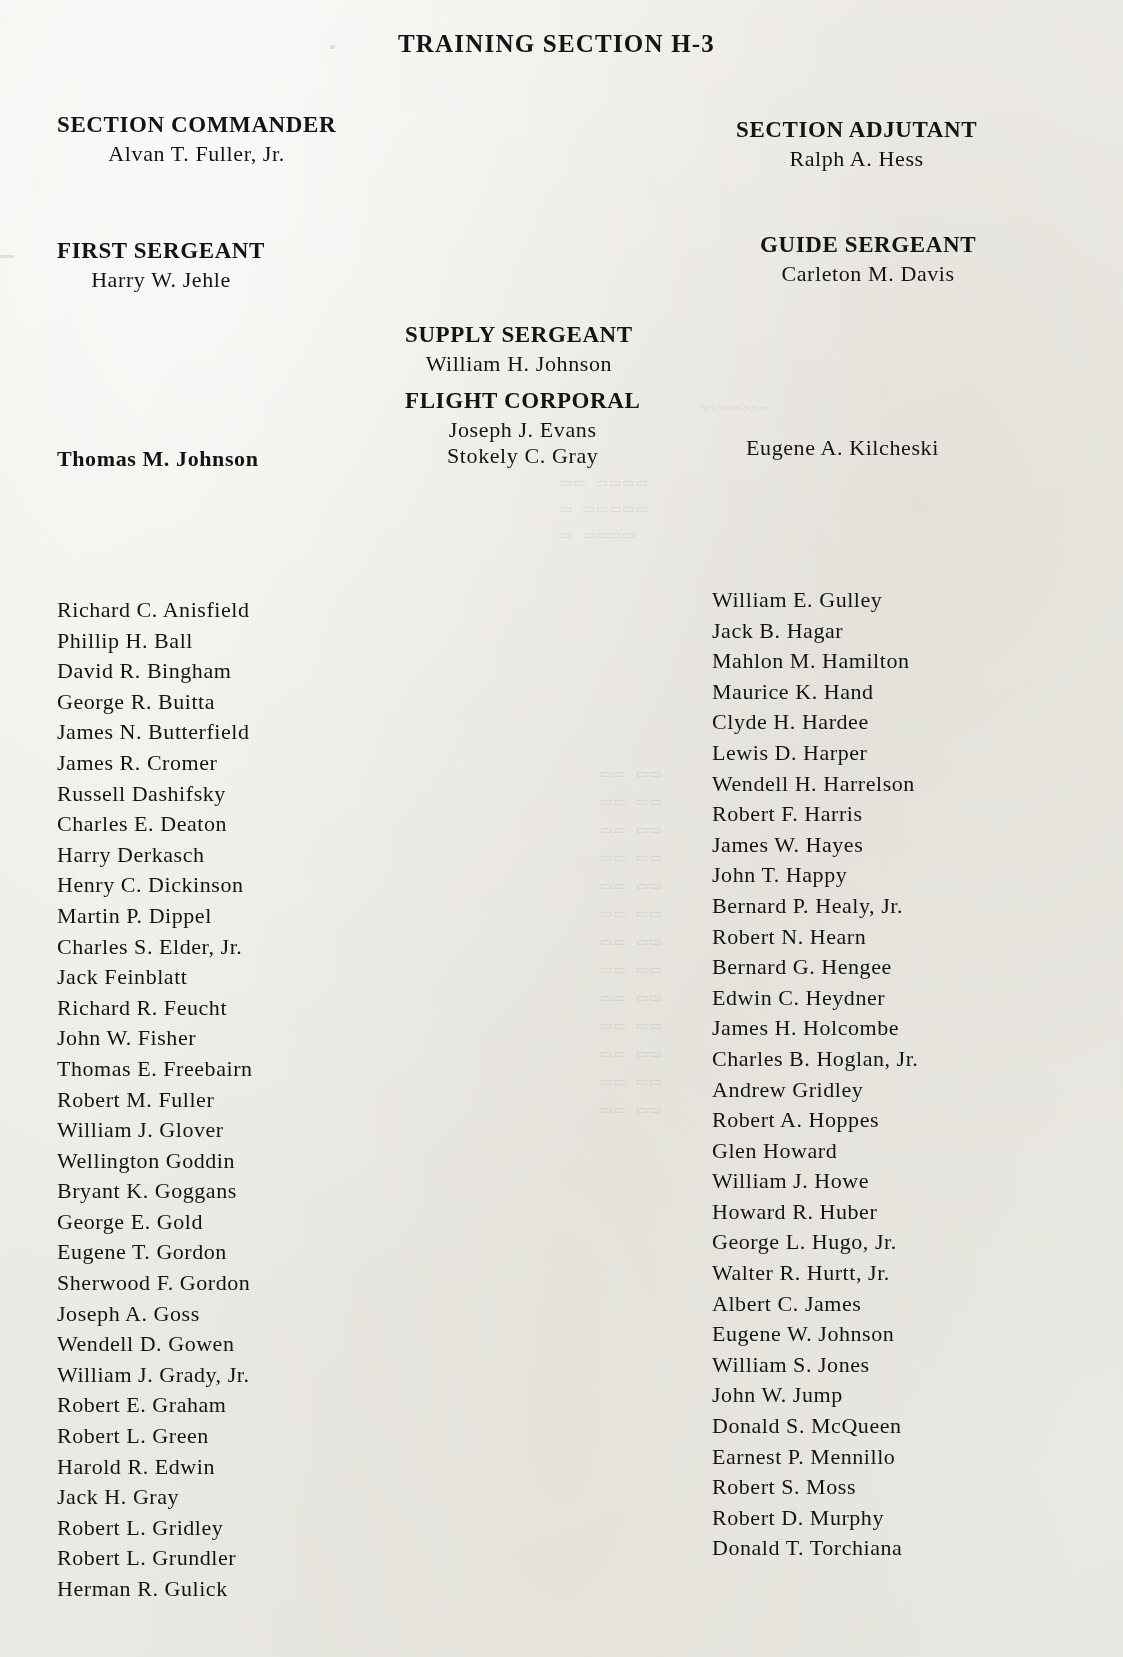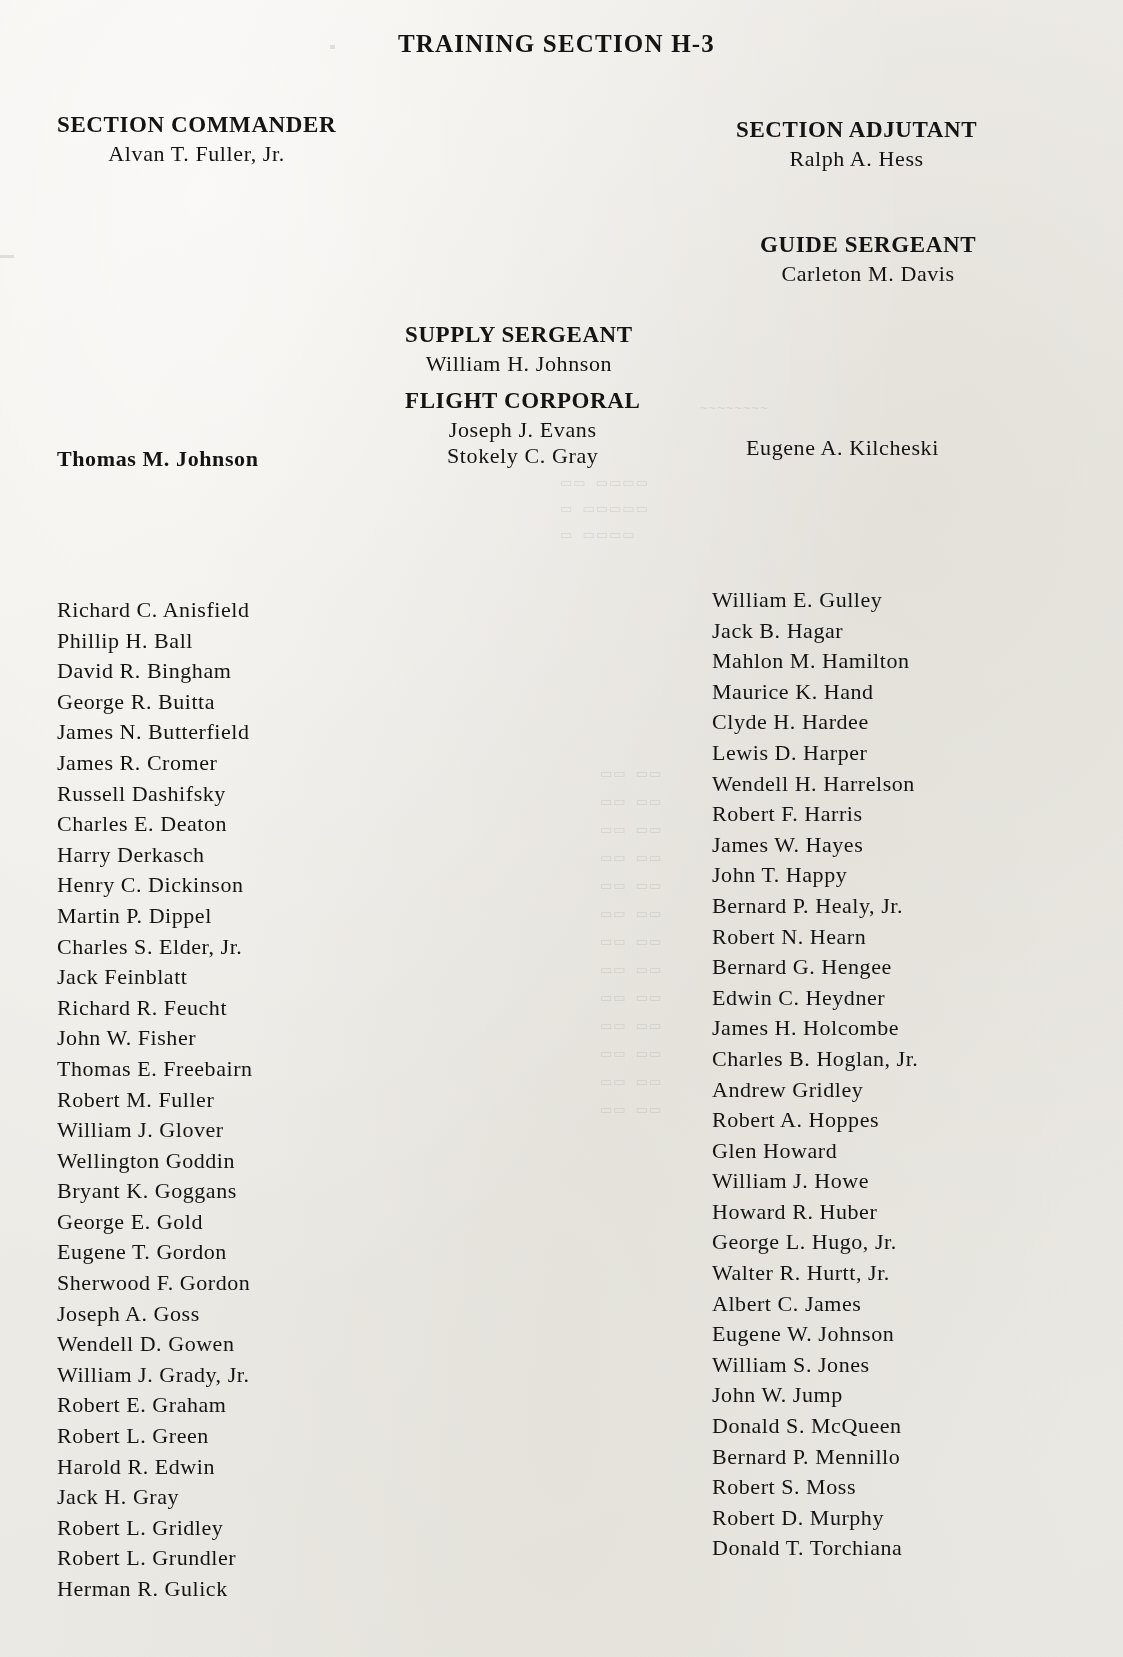--- a/index.html
+++ b/index.html
@@ -116,20 +116,24 @@
   <div class="block" style="left:57px; top:112px;">
     <div class="hdr">SECTION COMMANDER</div>
     <div class="nm ctr" style="margin-top:3px;">Alvan T. Fuller, Jr.</div>
   </div>
 
   <div class="block" style="left:736px; top:117px;">
     <div class="hdr">SECTION ADJUTANT</div>
     <div class="nm ctr" style="margin-top:3px;">Ralph A. Hess</div>
   </div>
 
+  <div class="block" style="left:57px; top:238px;">
+    <div class="hdr">FIRST SERGEANT</div>
+    <div class="nm ctr" style="margin-top:3px;">Harry W. Jehle</div>
+  </div>
 
   <div class="block" style="left:760px; top:232px;">
     <div class="hdr">GUIDE SERGEANT</div>
     <div class="nm ctr" style="margin-top:3px;">Carleton M. Davis</div>
   </div>
 
   <div class="block" style="left:405px; top:322px;">
     <div class="hdr">SUPPLY SERGEANT</div>
     <div class="nm ctr" style="margin-top:3px;">William H. Johnson</div>
   </div>
@@ -200,19 +204,19 @@
       <div>Glen Howard</div>
       <div>William J. Howe</div>
       <div>Howard R. Huber</div>
       <div>George L. Hugo, Jr.</div>
       <div>Walter R. Hurtt, Jr.</div>
       <div>Albert C. James</div>
       <div>Eugene W. Johnson</div>
       <div>William S. Jones</div>
       <div>John W. Jump</div>
       <div>Donald S. McQueen</div>
-      <div>Bernard P. Mennillo</div>
+      <div>Earnest P. Mennillo</div>
       <div>Robert S. Moss</div>
       <div>Robert D. Murphy</div>
       <div>Donald T. Torchiana</div>
     </div>
 
 </div>
 
 </body></html>

